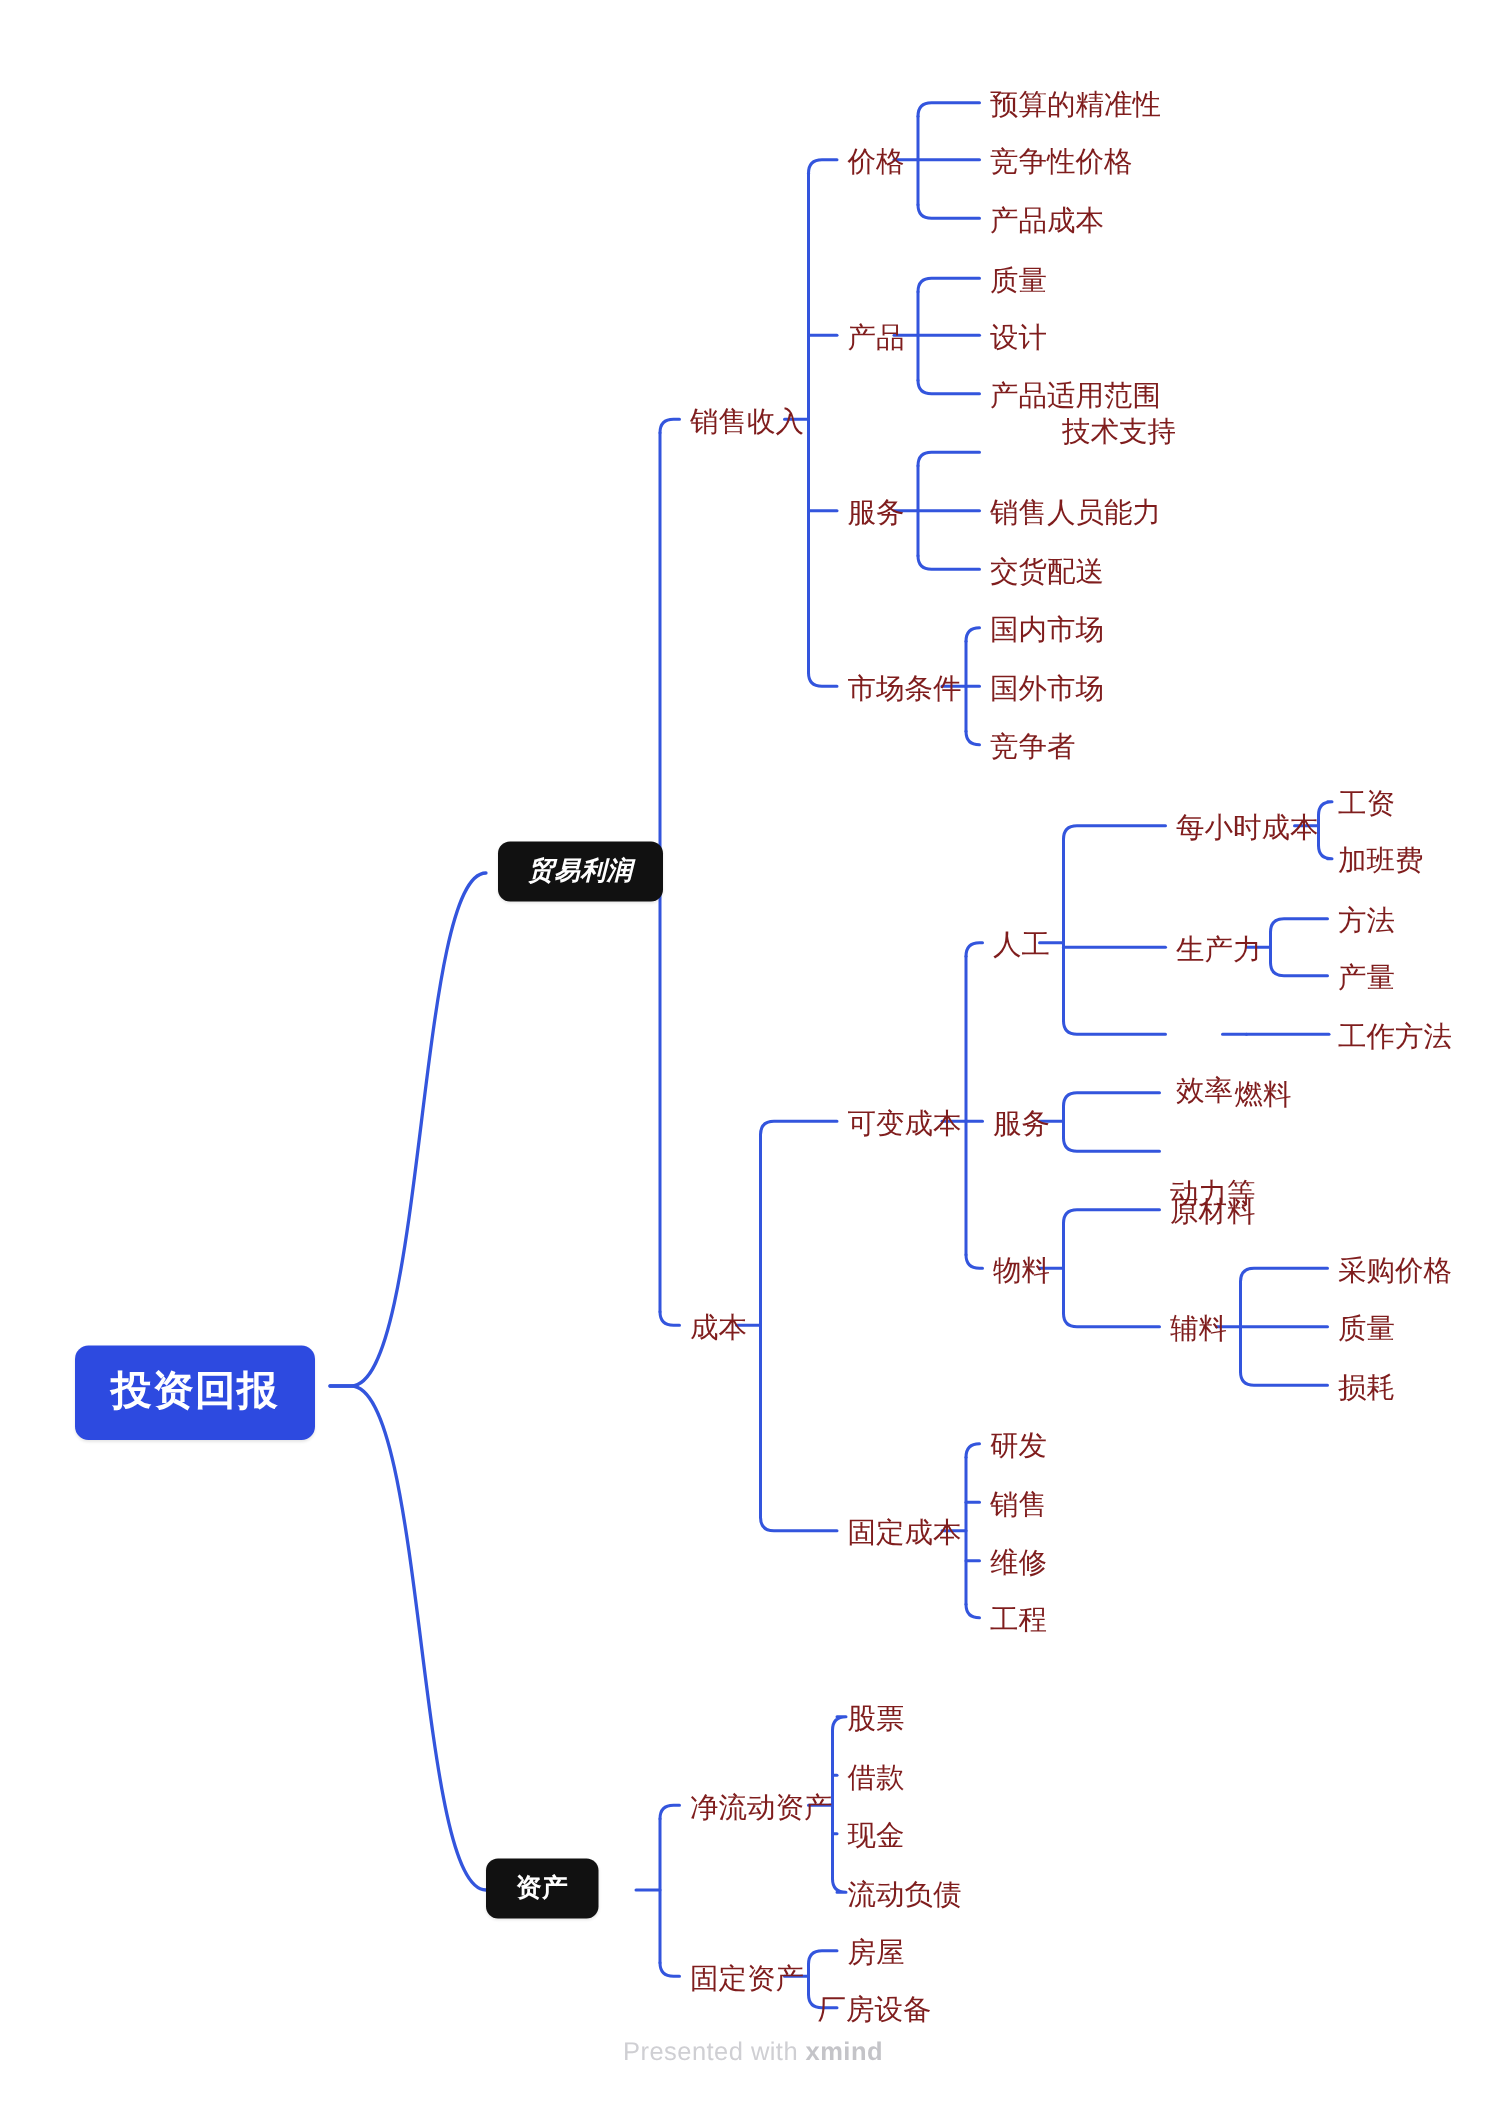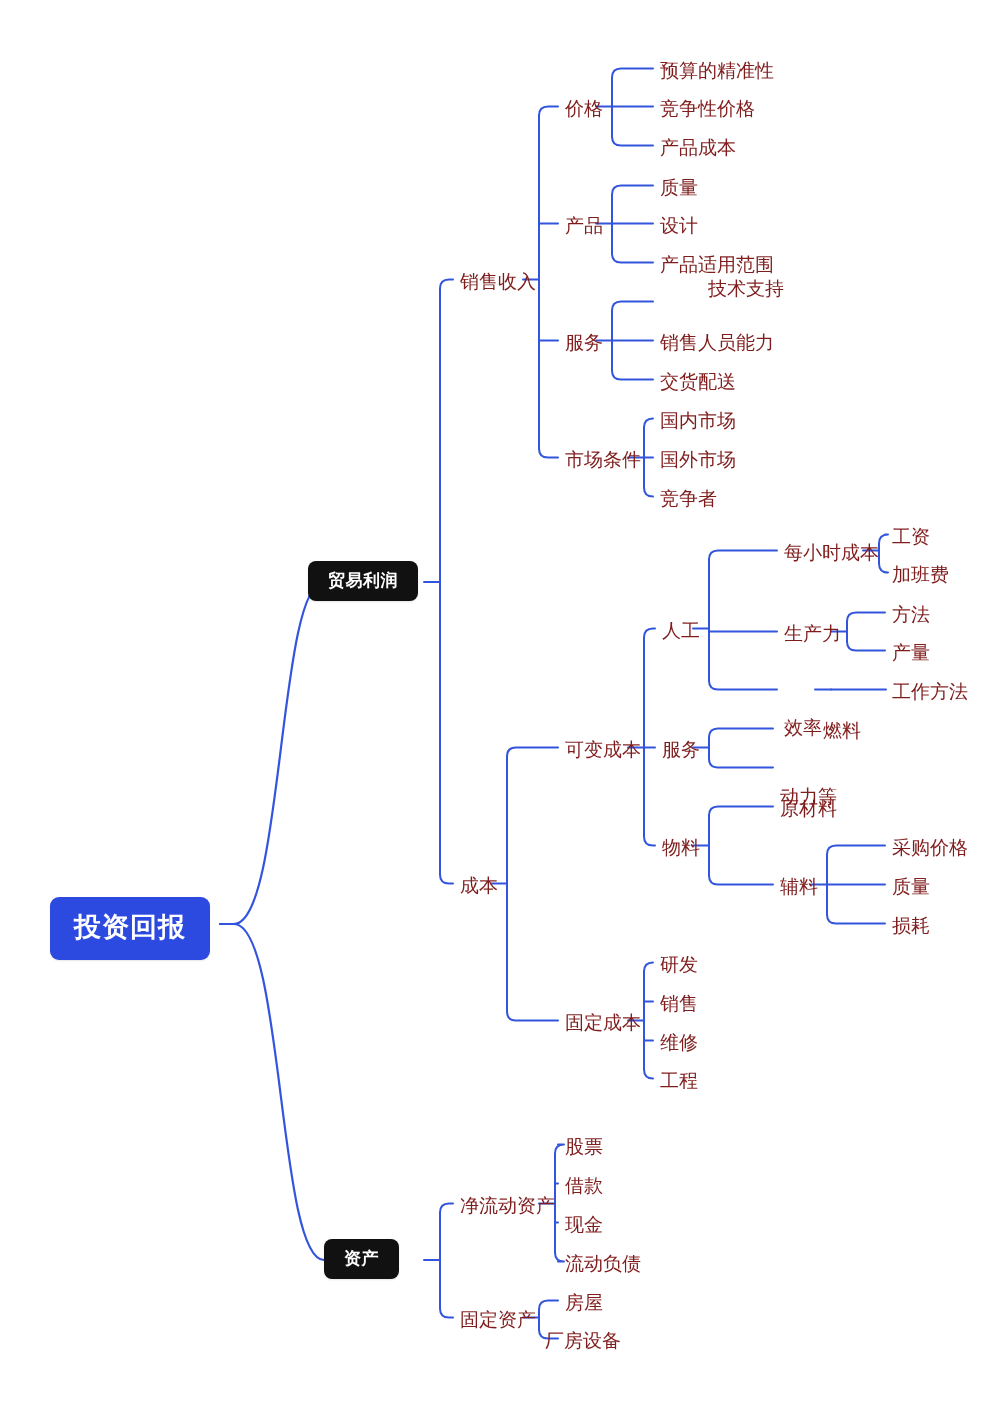--- a/index.html
+++ b/index.html
@@ -167,21 +167,21 @@
       <path d="M555 1183.5 H558" fill="none" stroke="#3355dd" stroke-width="2" stroke-linecap="round" stroke-linejoin="round"></path>
       <path d="M555 1222.5 H558" fill="none" stroke="#3355dd" stroke-width="2" stroke-linecap="round" stroke-linejoin="round"></path>
       <path d="M555 1252.5 Q555 1261.5 564 1261.5 H558" fill="none" stroke="#3355dd" stroke-width="2" stroke-linecap="round" stroke-linejoin="round"></path>
       <path d="M523 1317.5 H539" fill="none" stroke="#3355dd" stroke-width="2" stroke-linecap="round" stroke-linejoin="round"></path>
       <path d="M539 1309.5 V1329.5" fill="none" stroke="#3355dd" stroke-width="2" stroke-linecap="round" stroke-linejoin="round"></path>
       <path d="M539 1309.5 Q539 1300.5 548 1300.5 H558" fill="none" stroke="#3355dd" stroke-width="2" stroke-linecap="round" stroke-linejoin="round"></path>
       <path d="M539 1329.5 Q539 1338.5 548 1338.5 H558" fill="none" stroke="#3355dd" stroke-width="2" stroke-linecap="round" stroke-linejoin="round"></path>
     </svg>
   <div id="nodes-layer">
       <div class="node lvl-root" style="left: 50px; top: 897px;">投资回报</div>
-      <div class="node lvl-main" style="left: 308px; top: 561px;">贸易利润</div>
+      <div class="node lvl-main" style="left: 332px; top: 561px; font-style: italic;">贸易利润</div>
       <div class="node lvl-main" style="left: 324px; top: 1239px;">资产</div>
       <div class="node lvl-text" style="left: 459px; top: 270px;">销售收入</div>
       <div class="node lvl-text" style="left: 459px; top: 874px;">成本</div>
       <div class="node lvl-text" style="left: 564px; top: 97px;">价格</div>
       <div class="node lvl-text" style="left: 564px; top: 214px;">产品</div>
       <div class="node lvl-text" style="left: 564px; top: 331px;">服务</div>
       <div class="node lvl-text" style="left: 564px; top: 448px;">市场条件</div>
       <div class="node lvl-text" style="left: 659px; top: 59px;">预算的精准性</div>
       <div class="node lvl-text" style="left: 659px; top: 97px;">竞争性价格</div>
       <div class="node lvl-text" style="left: 659px; top: 136px;">产品成本</div>
@@ -220,13 +220,16 @@
       <div class="node lvl-text" style="left: 659px; top: 1069px;">工程</div>
       <div class="node lvl-text" style="left: 459px; top: 1194px;">净流动资产</div>
       <div class="node lvl-text" style="left: 459px; top: 1308px;">固定资产</div>
       <div class="node lvl-text" style="left: 564px; top: 1135px;">股票</div>
       <div class="node lvl-text" style="left: 564px; top: 1174px;">借款</div>
       <div class="node lvl-text" style="left: 564px; top: 1213px;">现金</div>
       <div class="node lvl-text" style="left: 564px; top: 1252px;">流动负债</div>
       <div class="node lvl-text" style="left: 564px; top: 1291px;">房屋</div>
       <div class="node lvl-text" style="left: 544px; top: 1329px; text-align: right;">厂房设备</div>
     </div>
+  <div class="footer" style="top:1358px;">
+    <span>Presented with </span><span class="brand">xmind</span>
+  </div>
 </div>
 
 </body></html>

